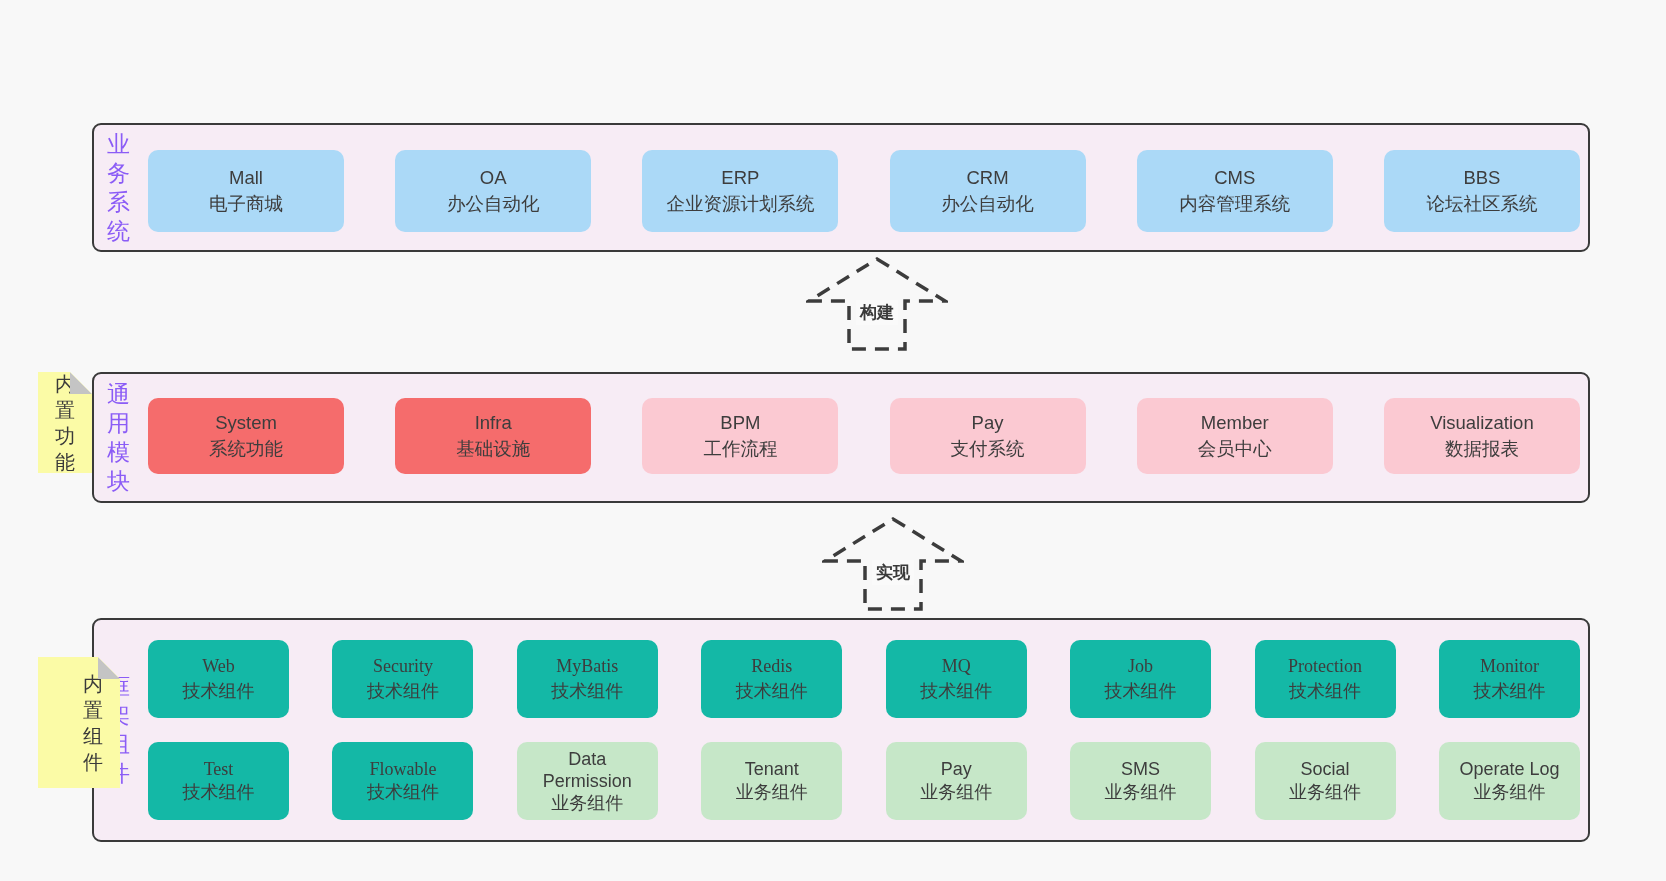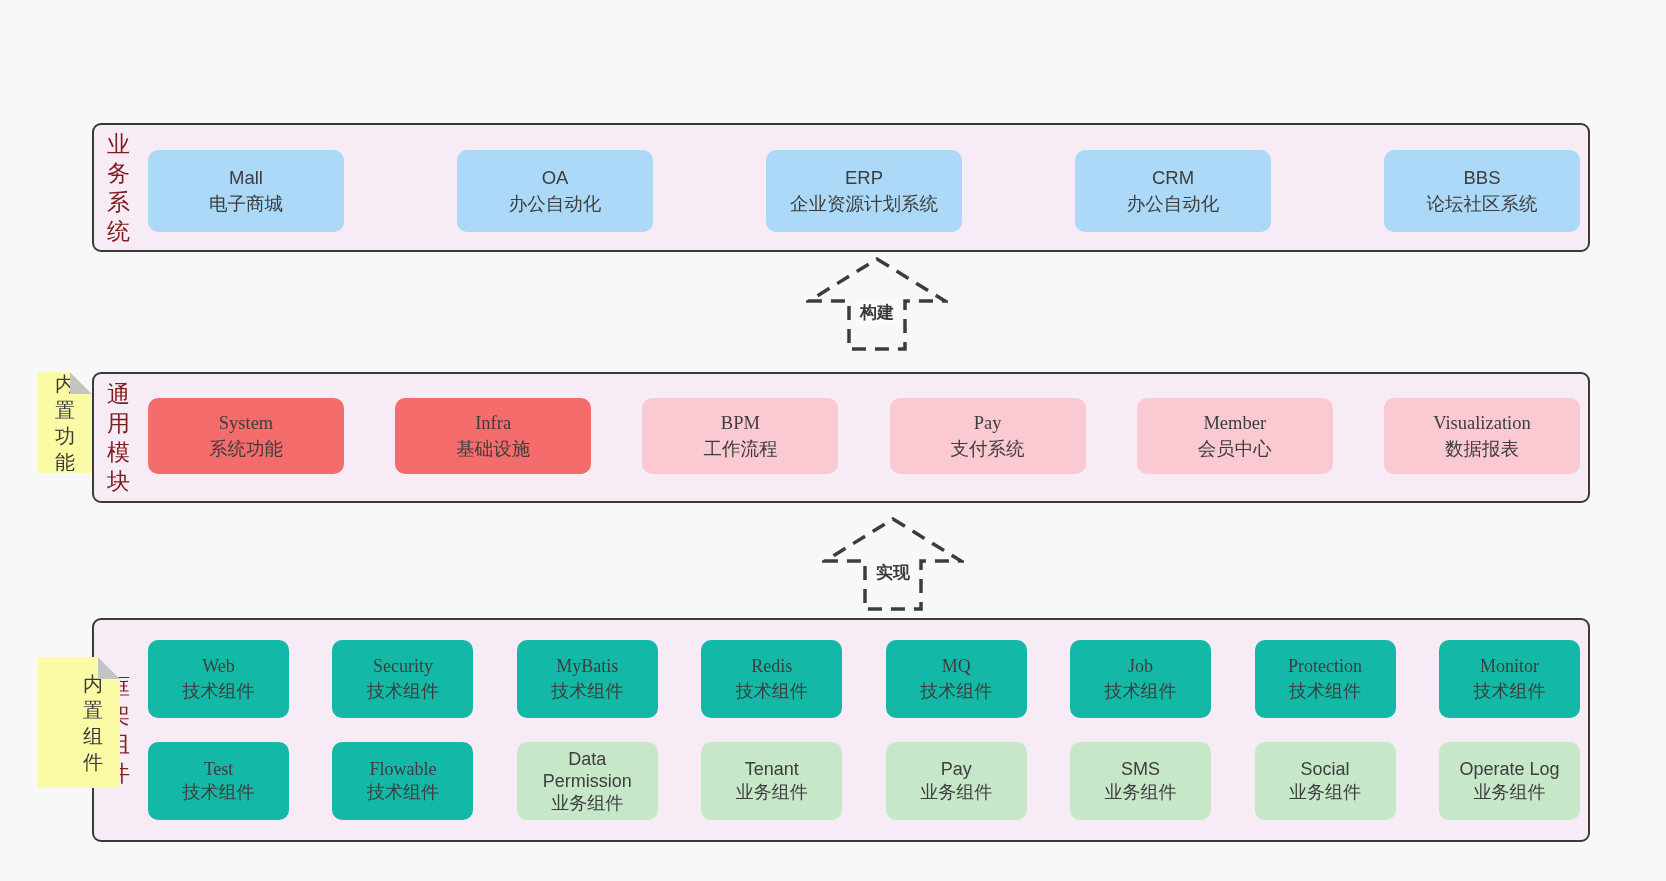--- a/index.html
+++ b/index.html
@@ -11,28 +11,28 @@
   .band{
     position:absolute;left:92px;width:1494px;
     background:#f7ecf5;border:2px solid #3a3a3a;border-radius:9px;
   }
   #band1{top:123px;height:125px;}
   #band2{top:372px;height:127px;}
   #band3{top:618px;height:220px;}
   .band-label{
     position:absolute;left:13px;top:50%;transform:translateY(-50%);
     width:1em;font-size:23px;line-height:29px;letter-spacing:0;
-    word-break:break-all;text-align:center;color:#7f1d1d;
+    word-break:break-all;text-align:center;color:#8b5cf6;
   }
   .boxes{
     position:absolute;left:54px;right:8px;
     display:flex;justify-content:space-between;
   }
   #band1 .boxes{top:25px;height:82px;}
-  #band2 .boxes{top:24px;height:76px;font-family:Liberation Serif, serif;}
+  #band2 .boxes{top:24px;height:76px;}
   #band3 .row1{top:20px;height:78px;}
   #band3 .row2{top:122px;height:78px;}
   .box{
     border-radius:10px;
     display:flex;flex-direction:column;align-items:center;justify-content:center;
     text-align:center;font-size:18.5px;line-height:26px;
   }
   .w195{width:196px;}
   .w140{width:141px;font-size:18px;line-height:25px;}
   .blue{background:#abd9f7;}
@@ -82,20 +82,24 @@
     </div>
     <div class="box blue w195">
       <div>ERP</div>
       <div>企业资源计划系统</div>
     </div>
     <div class="box blue w195">
       <div>CRM</div>
       <div>办公自动化</div>
     </div>
     <div class="box blue w195">
+      <div>CMS</div>
+      <div>内容管理系统</div>
+    </div>
+    <div class="box blue w195">
       <div>BBS</div>
       <div>论坛社区系统</div>
     </div>
   </div>
 </div>
 
 <div class="arrow" id="arrow1">
   <svg viewBox="0 0 142 96">
     <polygon points="71,3 139,45 99,45 99,93 43,93 43,45 3,45" fill="none" stroke="#3c3c3c" stroke-width="3.5" stroke-dasharray="14 9"></polygon>
   </svg>

